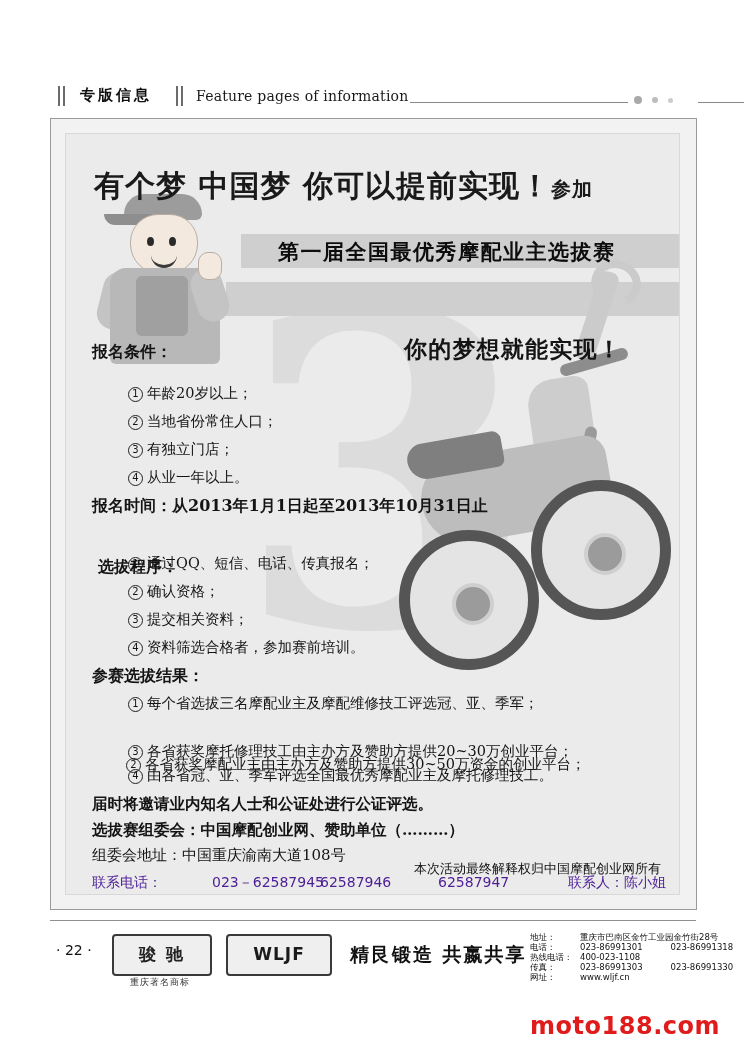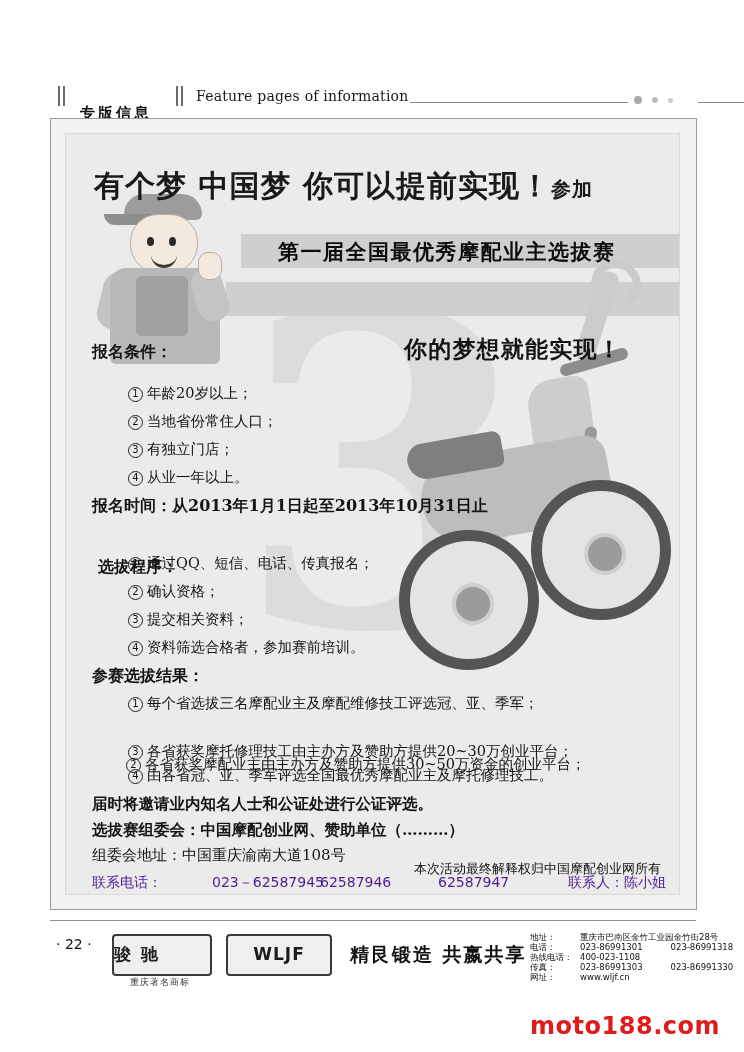--- a/index.html
+++ b/index.html
@@ -29,21 +29,21 @@
   }
   .header-bars {
     position: absolute; left: 0; top: 2px;
     width: 12px; height: 20px;
   }
   .header-bars i {
     display: block; float: left; width: 2px; height: 20px;
     background: #6b6b6b; margin-right: 3px;
   }
   .header-cn {
-    position: absolute; left: 22px; top: 20px;
+    position: absolute; left: 22px; top: 2px;
     font-size: 15px; letter-spacing: 3px; color: #111;
     font-family: "DejaVu Sans", "Liberation Sans", sans-serif;
     font-weight: 600;
   }
   .header-bars2 {
     position: absolute; left: 118px; top: 2px;
     width: 12px; height: 20px;
   }
   .header-bars2 i {
     display: block; float: left; width: 2px; height: 20px;
@@ -260,30 +260,30 @@
     width: 34px; height: 30px; border: 8px solid #cbcbcb; border-radius: 50%;
     border-bottom-color: transparent;
   }
 
   
   .footer { position: absolute; left: 50px; top: 926px; width: 646px; height: 72px; }
   .foot-rule-top {
     position: absolute; left: 0; top: -6px; width: 646px; height: 1px; background: #8f8f8f;
   }
   .page-num {
-    position: absolute; left: 6px; top: 10px;
+    position: absolute; left: 6px; top: 16px;
     font-size: 14px; color: #111;
     font-family: "DejaVu Sans", "Liberation Sans", sans-serif;
   }
   .logo1 {
     position: absolute; left: 62px; top: 8px; width: 96px; height: 38px;
     border: 2px solid #3a3a3a; border-radius: 4px; background: #efefef;
   }
   .logo1 .txt {
-    position: absolute; left: 0; right: 0; top: 7px; 
+    position: absolute; left: 0; right: 0; top: 7px; text-align: center;
     font-size: 17px; font-weight: 700; color: #222; letter-spacing: 2px;
     font-family: "DejaVu Serif", "Liberation Serif", serif;
   }
   .logo1-sub {
     position: absolute; left: 62px; top: 50px; width: 96px; text-align: center;
     font-size: 9px; color: #333; letter-spacing: 1px;
   }
   .logo2 {
     position: absolute; left: 176px; top: 8px; width: 102px; height: 38px;
     border: 2px solid #3a3a3a; border-radius: 4px; background: #efefef;

